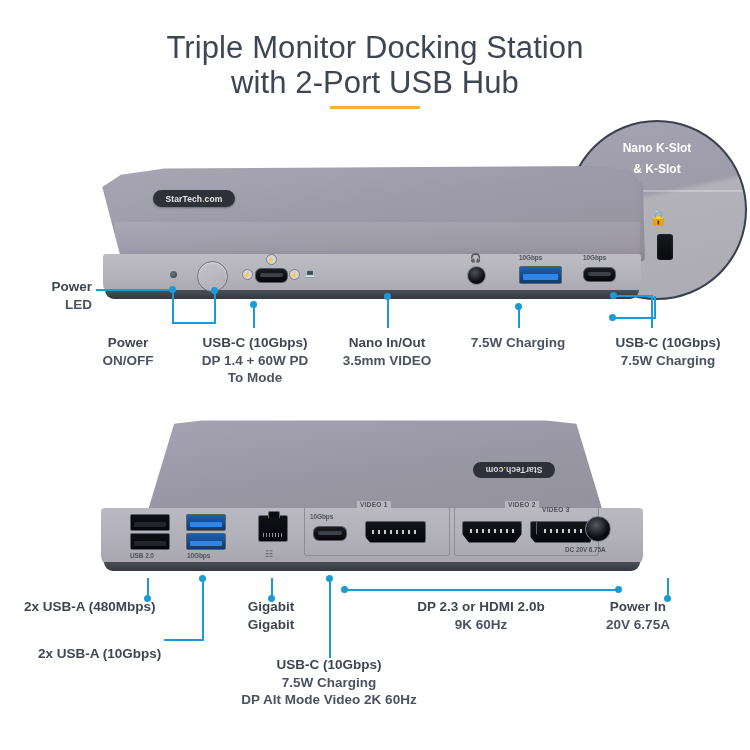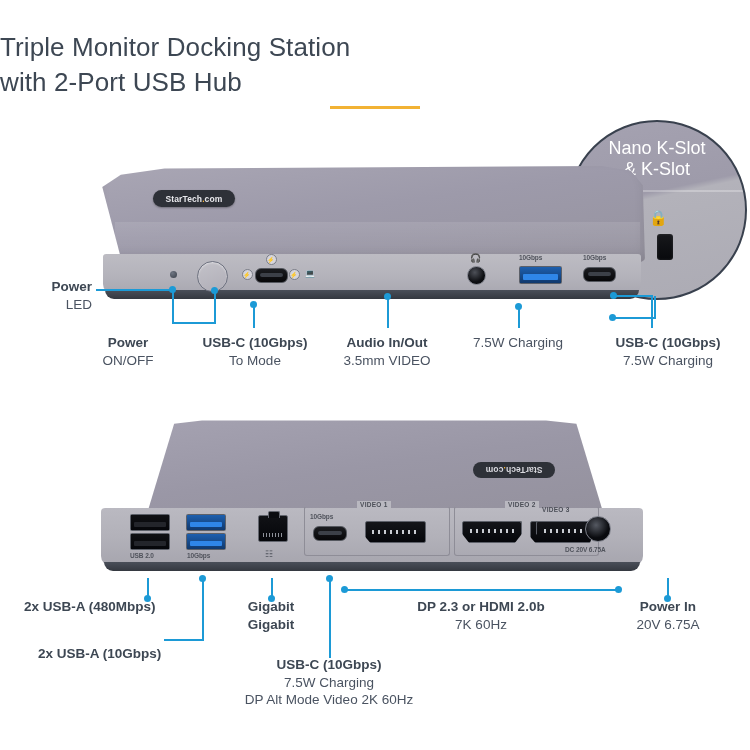--- a/index.html
+++ b/index.html
@@ -9,38 +9,38 @@
     font-family:"Liberation Sans", sans-serif;
     color:#3c4450;
     position:relative;
     overflow:hidden;
   }
   .stage{position:absolute;left:0;top:0;width:750px;height:750px;}
 
   
   .title{
     position:absolute;left:0;top:30px;width:750px;
-    text-align:left;
-    font-size:26px;
+    text-align:center;
+    font-size:31px;
     line-height:35px;
     font-weight:400;
     color:#3d4753;
     letter-spacing:.1px;
   }
   .title .l2{display:block;}
   .title-underline{
     position:absolute;left:375px;top:106px;
     width:90px;height:3px;margin-left:-45px;
     background:#f2b234;
   }
 
   
   .cl{position:absolute;font-size:13.5px;line-height:17.5px;color:#3d4753;white-space:nowrap;}
   .cl .b{font-weight:700;display:block;}
-  .cl .n{font-weight:400;display:block;color:#4a5361;}
+  .cl .n{font-weight:700;display:block;color:#4a5361;}
   .cl.center{text-align:center;}
   .cl.right{text-align:right;}
 
   
   .lead{position:absolute;background:#1c9ad6;}
   .lead.h{height:2px;}
   .lead.v{width:2px;}
   .dot{position:absolute;width:7px;height:7px;border-radius:50%;background:#1c9ad6;}
 
   
@@ -199,21 +199,21 @@
   
   .bubble{
     position:absolute;left:567px;top:120px;width:176px;height:176px;
     border-radius:50%;
     background:linear-gradient(168deg,#a5a2b1 0%,#9e9baa 41%,#b3b2ba 44%,#acabb4 100%);
     border:2px solid #39414e;
     overflow:hidden;
   }
   .bubble-title{
     position:absolute;left:0;top:16px;width:100%;
-    text-align:center;font-size:18px;line-height:21px;color:#ffffff;font-weight:400;
+    text-align:center;font-size:12px;line-height:21px;color:#ffffff;font-weight:700;
   }
   .bubble .seam{position:absolute;left:0;top:68px;width:100%;height:2px;background:rgba(255,255,255,.28);}
   .bubble .lockglyph{position:absolute;left:50%;top:88px;margin-left:-8px;font-size:15px;color:#6e7079;line-height:1;}
   .bubble .kslot{
     position:absolute;top:112px;width:14px;height:26px;border-radius:3px;
     background:linear-gradient(180deg,#17181c,#08090c);
     box-shadow:inset 0 0 3px rgba(255,255,255,.12);
   }
   .bubble .kslot.a{left:57px;}
   .bubble .kslot.b{left:88px;width:16px;}
@@ -308,25 +308,26 @@
     <span class="n">LED</span>
   </div>
 
   <div class="cl center" style="left:68px;top:334px;width:120px;">
     <span class="b">Power</span>
     <span class="n">ON/OFF</span>
   </div>
 
   <div class="cl center" style="left:175px;top:334px;width:160px;">
     <span class="b">USB-C (10Gbps)</span>
+    <span class="n">DP 1.4 + 60W PD</span>
     <span class="n">To Mode</span>
   </div>
 
   <div class="cl center" style="left:325px;top:334px;width:124px;">
-    <span class="b">Audio In/Out</span>
+    <span class="b">Nano In/Out</span>
     <span class="n">3.5mm VIDEO</span>
   </div>
 
   <div class="cl center" style="left:442px;top:334px;width:152px;">
     <span class="n">7.5W Charging</span>
   </div>
 
   <div class="cl center" style="left:588px;top:334px;width:160px;">
     <span class="b">USB-C (10Gbps)</span>
     <span class="n">7.5W Charging</span>
@@ -438,21 +439,21 @@
   </div>
 
   <div class="cl center" style="left:193px;top:656px;width:272px;">
     <span class="b">USB-C (10Gbps)</span>
     <span class="n">7.5W Charging</span>
     <span class="n">DP Alt Mode Video 2K 60Hz</span>
   </div>
 
   <div class="cl center" style="left:366px;top:598px;width:230px;">
     <span class="b">DP 2.3 or HDMI 2.0b</span>
-    <span class="n">7K 60Hz</span>
-  </div>
-
-  <div class="cl center" style="left:607px;top:598px;width:122px;">
+    <span class="n">9K 60Hz</span>
+  </div>
+
+  <div class="cl center" style="left:577px;top:598px;width:122px;">
     <span class="b">Power In</span>
     <span class="n">20V 6.75A</span>
   </div>
 
 </div>
 
 </body></html>

